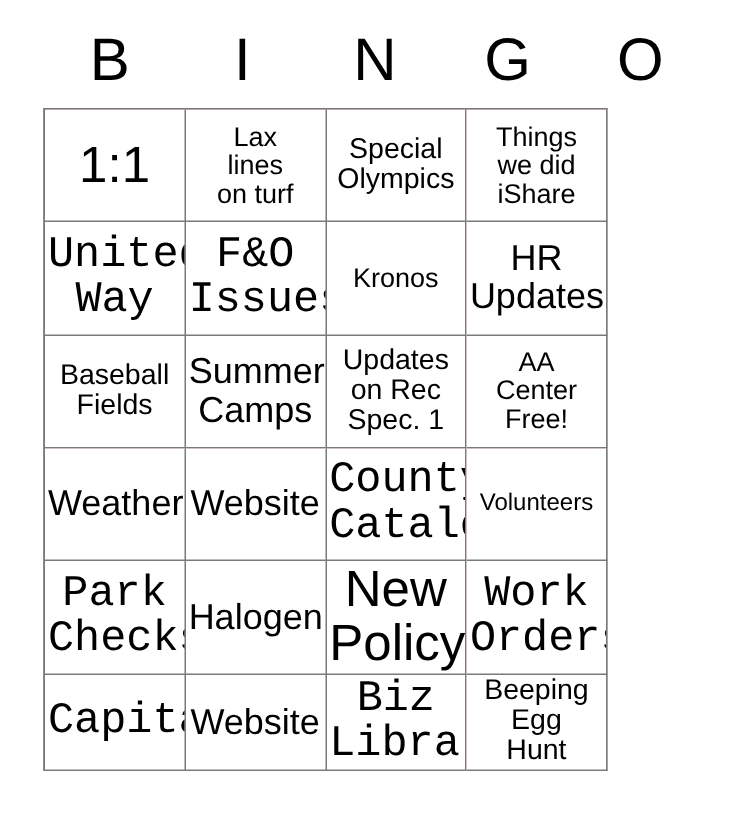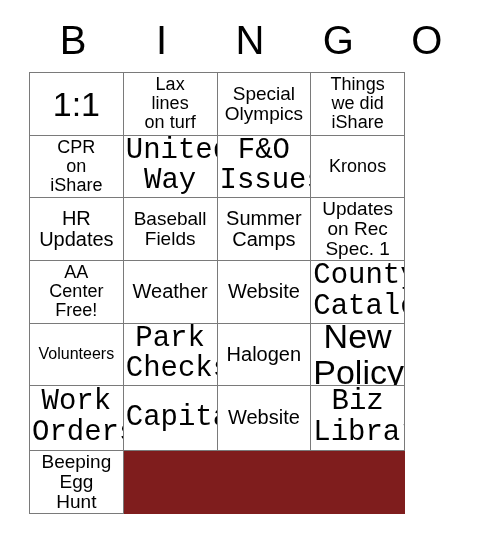--- a/index.html
+++ b/index.html
@@ -80,21 +80,21 @@
     white-space: pre-line;
     word-break: normal;
     font-weight: 400;
     color: #000000;
   }
 
   
   .fs-xxl .cell-text { font-size: 34px; }
   .fs-xl  .cell-text { font-size: 29px; font-family: Liberation Mono, monospace; }
   .fs-lg  .cell-text { font-size: 18px; }
-  .fs-md  .cell-text { font-size: 20px; }
+  .fs-md  .cell-text { font-size: 24px; }
   .fs-sm  .cell-text { font-size: 19px; text-align: center; }
   .fs-xs  .cell-text { font-size: 16px; }
 </style>
 </head>
 <body>
 
 <div id="bingo-card">
 
   <div id="bingo-header">
     <div class="header-letter">B</div>
@@ -115,25 +115,20 @@
       </div>
       <div class="bingo-cell fs-sm">
         <span class="cell-text">Special
 Olympics</span>
       </div>
       <div class="bingo-cell fs-lg">
         <span class="cell-text">Things
 we did
 iShare</span>
       </div>
-      <div class="bingo-cell fs-lg">
-        <span class="cell-text">CPR
-on
-iShare</span>
-      </div>
       <div class="bingo-cell fs-xl">
         <span class="cell-text">United
 Way</span>
       </div>
       <div class="bingo-cell fs-xl">
         <span class="cell-text">F&amp;O
 Issues</span>
       </div>
       <div class="bingo-cell fs-lg">
         <span class="cell-text">Kronos</span>

